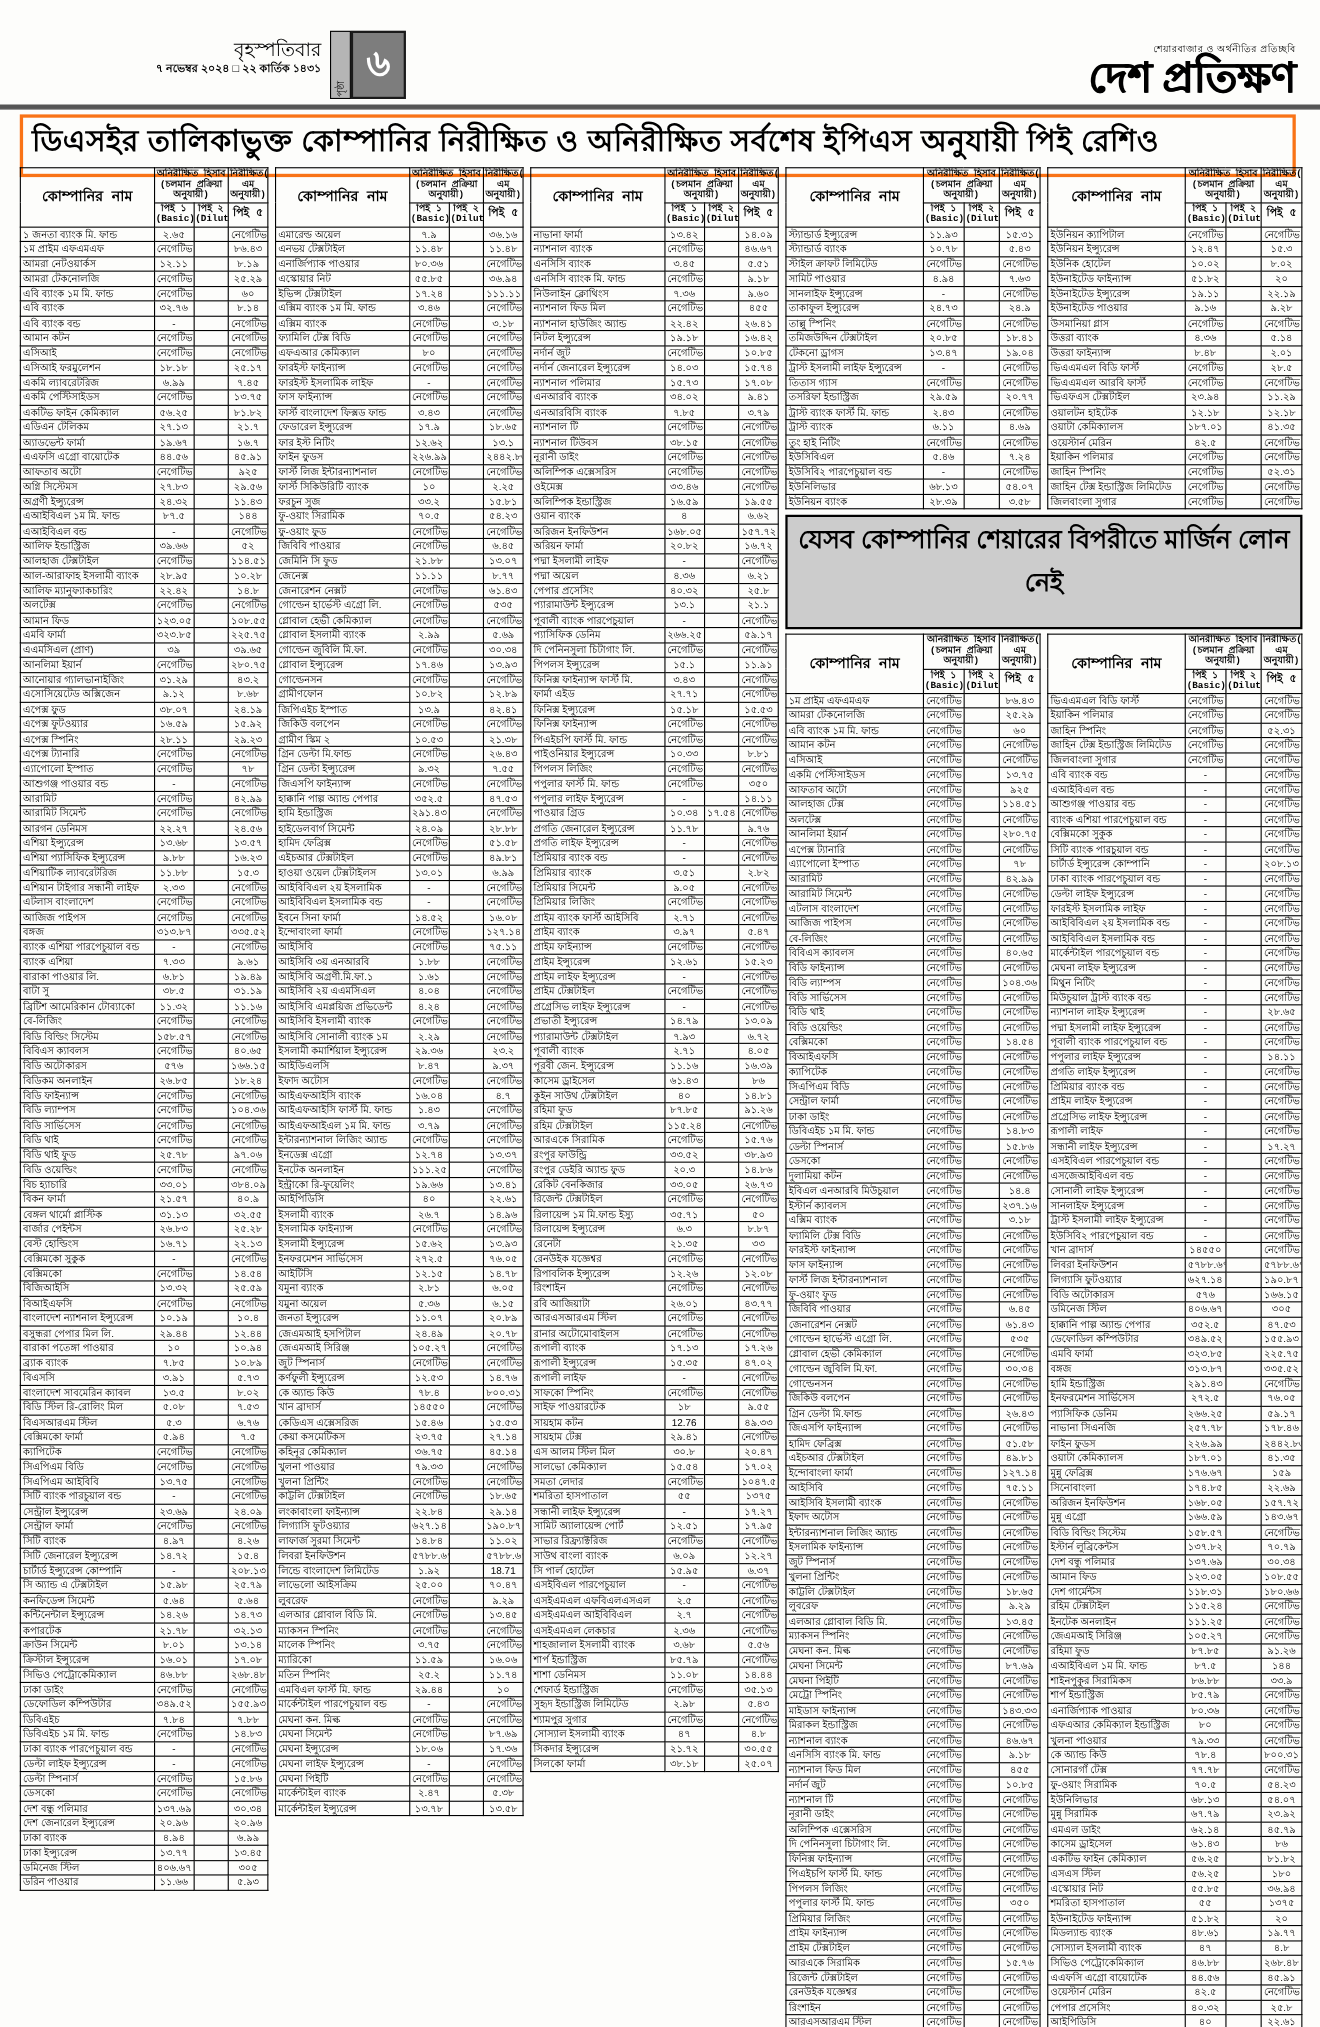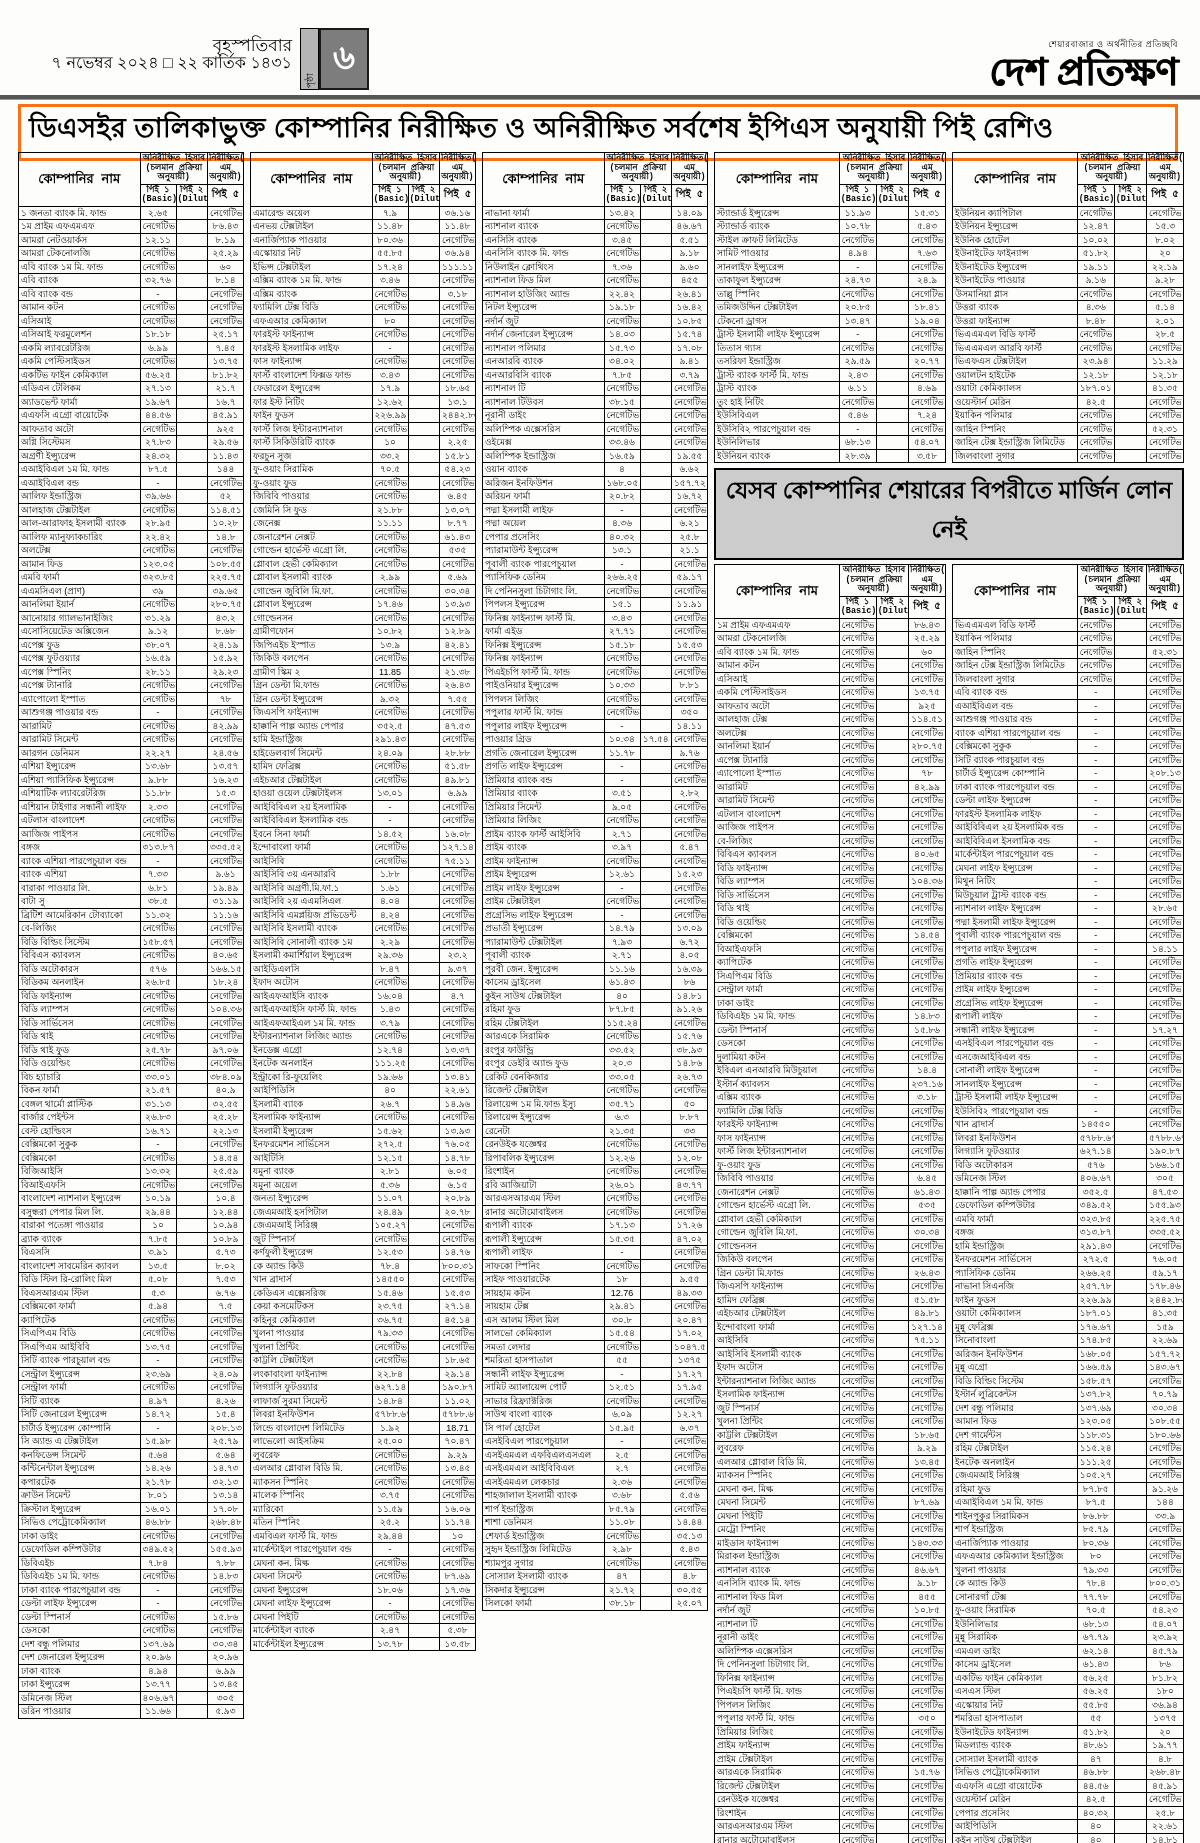--- a/index.html
+++ b/index.html
@@ -2,21 +2,21 @@
 <html><head>
 <meta charset="utf-8">
 <style>
   html,body{margin:0;padding:0;background:#e8e8e6;}
   .page{position:relative;width:1200px;height:1843px;margin:0 auto;background:#fdfdfb;color:#000;
         font-family:"Liberation Sans",sans-serif;overflow:hidden;}
   
   .masthead{position:absolute;top:28px;left:0;width:100%;height:64px;}
   .date-block{position:absolute;left:42px;top:8px;width:250px;text-align:right;}
   .weekday{font-size:17px;font-weight:normal;line-height:20px;}
-  .dateline{font-size:16px;line-height:14px;}
+  .dateline{font-size:10px;line-height:14px;font-weight:bold;}
   .pagebox-wrap{position:absolute;left:300px;top:0;display:flex;align-items:stretch;height:62px;}
   .page-label{writing-mode:vertical-rl;transform:rotate(180deg);font-size:9px;background:#b5b5b5;
               border:1px solid #000;padding:1px;display:flex;align-items:center;}
   .pagebox{width:46px;background:#7d7d7d;border:2px solid #1a1a1a;color:#fff;font-size:34px;font-weight:bold;
            display:flex;align-items:center;justify-content:center;}
   .main-title{position:absolute;left:392px;top:10px;font-size:30px;font-weight:bold;letter-spacing:0px;}
   .brand-block{position:absolute;right:22px;top:10px;text-align:right;}
   .brand-tagline{font-size:8.5px;letter-spacing:.5px;}
   .brand{font-size:38px;font-weight:bold;line-height:40px;font-family:"Liberation Serif",serif;
          text-shadow:1px 0 #000;}
@@ -33,21 +33,21 @@
   .top-pair .tcol{width:232px;}
   table.pe{border-collapse:collapse;width:100%;table-layout:fixed;}
   table.pe th,table.pe td{border:1px solid #000;overflow:hidden;}
   table.pe th{font-size:8.5px;line-height:9.5px;padding:1px;text-align:center;font-weight:bold;white-space:normal;font-family:Liberation Mono, monospace;}
   table.pe th.cname{font-size:13px;line-height:15px;}
   table.pe th.pe5h{font-size:10px;}
   table.pe td{font-size:9px;line-height:10.5px;padding:1px 2px;white-space:nowrap;}
   table.pe td.nm{text-align:left;}
   table.pe td.v{text-align:center;}
   .margin-heading{margin-top:5px;border:2px solid #000;background:#cccccc;text-align:center;
-                  font-size:23px;font-weight:bold;padding:2px 0 8px 0;}
+                  font-size:23px;font-weight:bold;padding:2px 0 20px 0;}
   .margin-pair{display:flex;gap:6px;align-items:flex-start;margin-top:4px;}
   .margin-pair .tcol{width:232px;}
 </style>
 </head>
 <body>
 
 <div class="page">
 
   <div class="masthead">
     <div class="date-block">
@@ -989,21 +989,21 @@
                 <td class="v">৪২.৪১</td>
               </tr>
               <tr>
                 <td class="nm">জিকিউ বলপেন</td>
                 <td class="v">নেগেটিভ</td>
                 <td class="v"></td>
                 <td class="v">নেগেটিভ</td>
               </tr>
               <tr>
                 <td class="nm">গ্রামীণ স্কিম ২</td>
-                <td class="v">11.85</td>
+                <td class="v">১০.৫৩</td>
                 <td class="v"></td>
                 <td class="v">২১.৩৮</td>
               </tr>
               <tr>
                 <td class="nm">গ্রিন ডেল্টা মি.ফান্ড</td>
                 <td class="v">নেগেটিভ</td>
                 <td class="v"></td>
                 <td class="v">২৬.৪৩</td>
               </tr>
               <tr>

